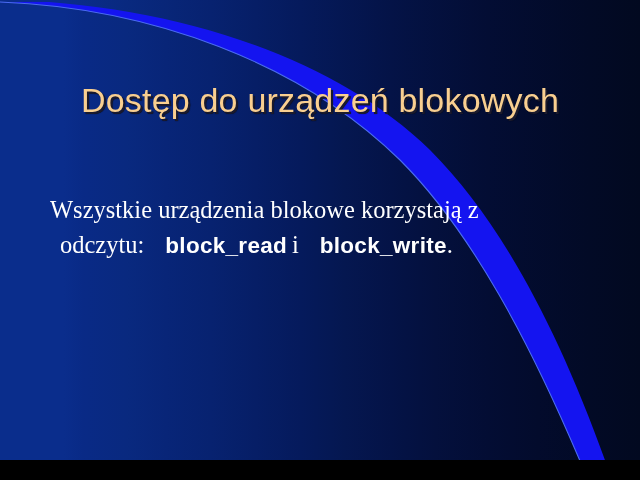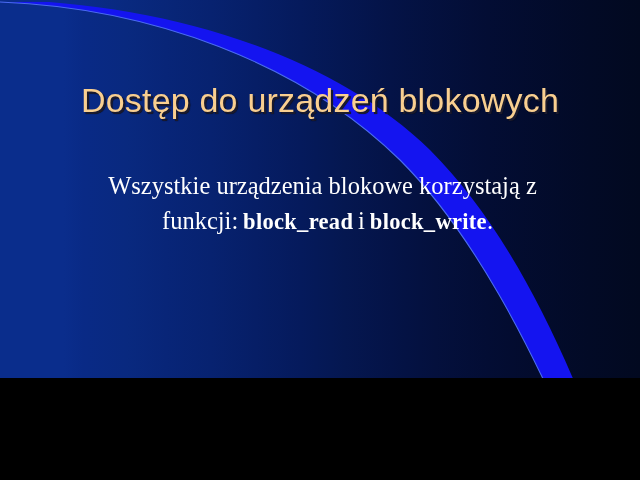--- a/index.html
+++ b/index.html
@@ -4,21 +4,21 @@
 <title>Slide</title>
 <style>
   html, body {
     margin: 0;
     padding: 0;
     background: #000;
   }
   #slide {
     position: relative;
     width: 640px;
-    height: 378px;
+    height: 460px;
     overflow: hidden;
     background: #0f172a;
     font-family: "Liberation Sans", sans-serif;
     -webkit-font-smoothing: antialiased;
   }
 
   
   #bg-gradient {
     position: absolute;
     inset: 0;
@@ -68,40 +68,41 @@
     text-shadow:
       2px 2px 0 #1a1a2e,
       2px 2px 1px rgba(0,0,0,0.85);
     white-space: nowrap;
   }
 
   
   #body-block {
     position: absolute;
     left: 50px;
-    top: 168px;
+    top: 192px;
     width: 545px;
-    text-align: center;
+    text-align: left;
   }
   .body-line {
     font-family: "Liberation Serif", serif;
     font-size: 24.5px;
     line-height: 35px;
     color: #ffffff;
     white-space: nowrap;
   }
   .body-line.line-1 { margin-left: 0px; }
   .body-line.line-2 { margin-left: 12px; }
   .body-line.line-3 { margin-left: 10px; }
   .code {
-    font-family: Liberation Serif, serif;
+    font-family: Liberation Sans, sans-serif;
     font-weight: bold;
     font-size: 22.5px;
     letter-spacing: 0.3px;
     color: #ffffff;
+    margin-left: 16px;
   }
   .conj {
     font-family: "Liberation Serif", serif;
     font-weight: normal;
   }
 </style>
 </head>
 <body>
 
 <div id="slide">
@@ -144,16 +145,16 @@
       </defs>
     </svg>
   </div>
 
   <div id="title-block">
     <h1 id="slide-title">Dostęp do urządzeń blokowych</h1>
   </div>
 
   <div id="body-block">
     <div class="body-line line-1">Wszystkie urządzenia blokowe korzystają z</div>
-    <div class="body-line line-3"><span>funkcji: </span><span class="code">block_read</span><span class="conj"> i </span><span class="code">block_write</span><span>.</span></div>
+    <div class="body-line line-3"><span>odczytu: </span><span class="code">block_read</span><span class="conj"> i </span><span class="code">block_write</span><span>.</span></div>
   </div>
 
 </div>
 
 </body></html>

